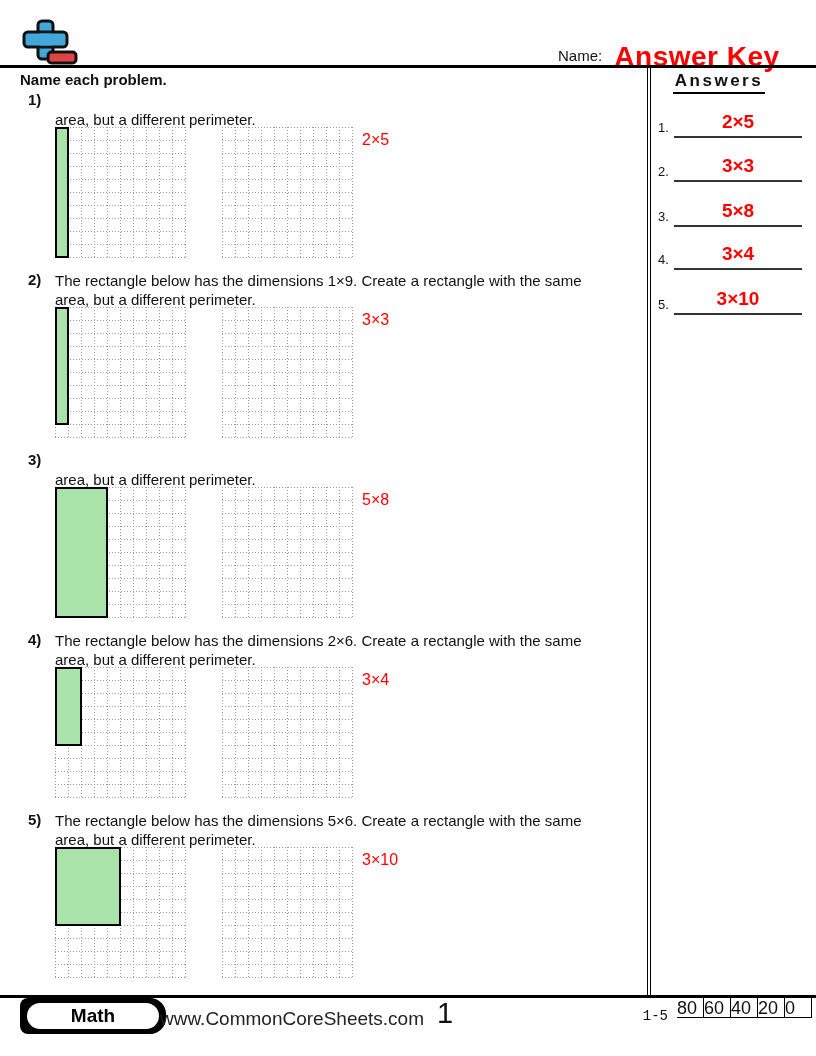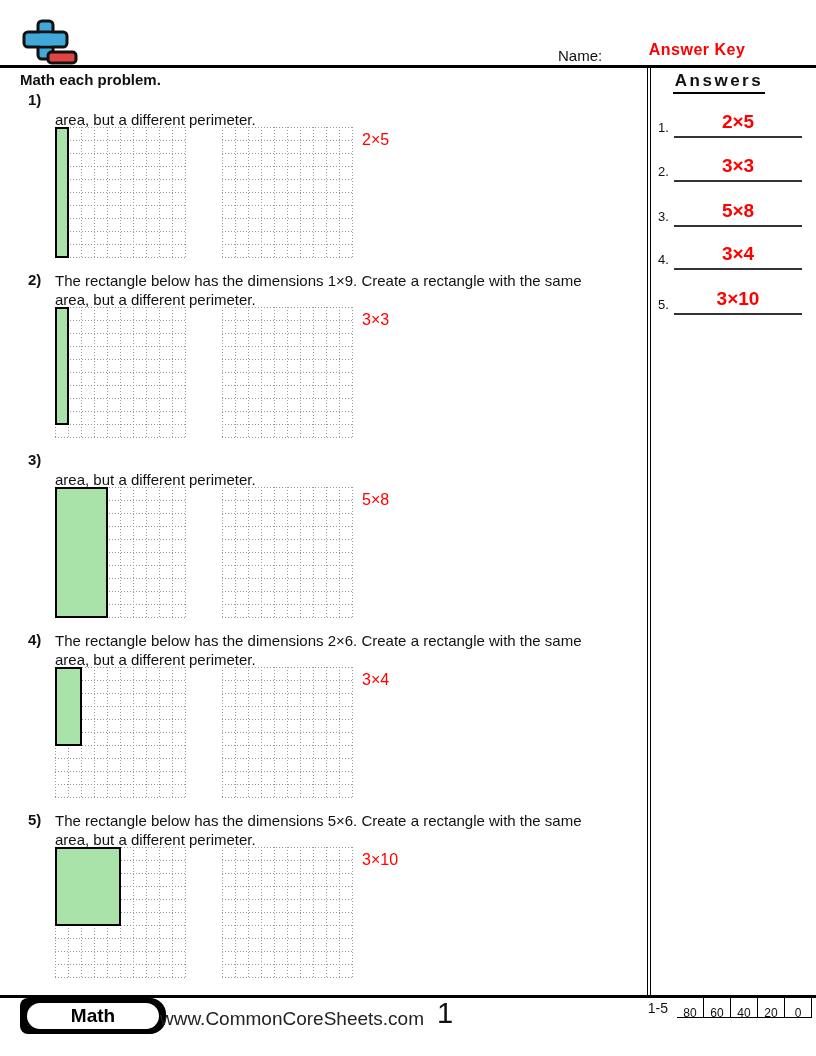--- a/index.html
+++ b/index.html
@@ -9,21 +9,21 @@
   *{margin:0;padding:0;box-sizing:border-box;}
   body{background:#ffffff;font-family:"Liberation Sans",sans-serif;color:var(--ink);}
   .page{position:relative;width:816px;height:1056px;background:#ffffff;overflow:hidden;}
 
   
   .logo{position:absolute;left:20px;top:18px;}
   .title{position:absolute;left:100px;top:44px;width:460px;text-align:center;
          font-size:18px;letter-spacing:0.2px;}
   .name-label{position:absolute;left:558px;top:47px;font-size:15px;}
   .answer-key{position:absolute;left:612px;top:41px;width:170px;text-align:center;
-              font-size:16px;font-weight:bold;color:var(--red);letter-spacing:0.5px;}
+              font-size:28px;font-weight:bold;color:var(--red);letter-spacing:0.5px;}
   .header-rule{position:absolute;left:0;top:65px;width:816px;height:3px;background:#000;}
 
   
   .divider-double{position:absolute;left:647px;top:68px;height:927px;width:4px;
                   border-left:1.5px solid #000;border-right:1.5px solid #000;}
 
   .instructions{position:absolute;left:20px;top:71px;font-size:15px;font-weight:bold;}
 
   
   .answers-title{position:absolute;left:620px;top:71px;width:158px;text-align:center;padding-left:40px;}
@@ -47,43 +47,43 @@
   
   .footer-rule{position:absolute;left:0;top:995px;width:816px;height:3px;background:#000;}
   .math-badge{position:absolute;left:20px;top:998px;width:146px;height:36px;background:#000;
               border-radius:8px 16px 16px 8px;display:flex;align-items:center;justify-content:center;}
   .math-pill{width:132px;height:26px;background:#fff;border-radius:13px;display:flex;
              align-items:center;justify-content:center;font-weight:bold;font-size:19px;color:#000;}
   .website{position:absolute;left:160px;top:1008px;font-size:19px;color:#222;}
   .page-num{position:absolute;left:420px;top:997px;width:50px;text-align:center;
             font-size:29px;font-weight:normal;}
   .score{position:absolute;right:4px;top:995px;display:flex;height:23px;align-items:stretch;}
-  .score-label{font-size:14px;padding:5px 9px 0 0;}
-  .score-cell{width:27px;border:1.5px solid #000;border-left:none;text-align:center;
-              font-size:12px;padding-top:10px;}
+  .score-label{font-size:14px;padding:13px 9px 0 0;font-family:Liberation Mono, monospace;}
+  .score-cell{width:27px;border:1.5px solid #000;border-left:none;
+              font-size:18px;padding-top:2px;}
   .score-cell:first-of-type{border-left:1.5px solid #000;}
 </style>
 </head>
 <body>
 
 <div class="page">
 
   <div class="logo">
     <svg width="62" height="50" viewBox="0 0 62 50">
       <rect x="18" y="3" width="15" height="38" rx="4" fill="#41a8d9" stroke="#111" stroke-width="3"></rect>
       <rect x="4" y="14" width="43" height="15" rx="4" fill="#41a8d9" stroke="#111" stroke-width="3"></rect>
       <rect x="19.5" y="15.5" width="12" height="12" fill="#41a8d9"></rect>
       <rect x="28" y="34" width="28" height="11" rx="3.5" fill="#e04543" stroke="#111" stroke-width="3"></rect>
     </svg>
   </div>
   <div class="name-label">Name:</div>
   <div class="answer-key">Answer Key</div>
   <div class="header-rule"></div>
 
-  <div class="instructions">Math each problem.</div>
+  <div class="instructions">Name each problem.</div>
 
   <div class="divider-double"></div>
   <div class="answers-title">
     <span>Answers</span>
   </div>
   <div class="ans-item" style="top:108px">
     <span class="ans-num">1.</span>
     <span class="ans-val">2×5</span>
   </div>
   <div class="ans-item" style="top:152px">

